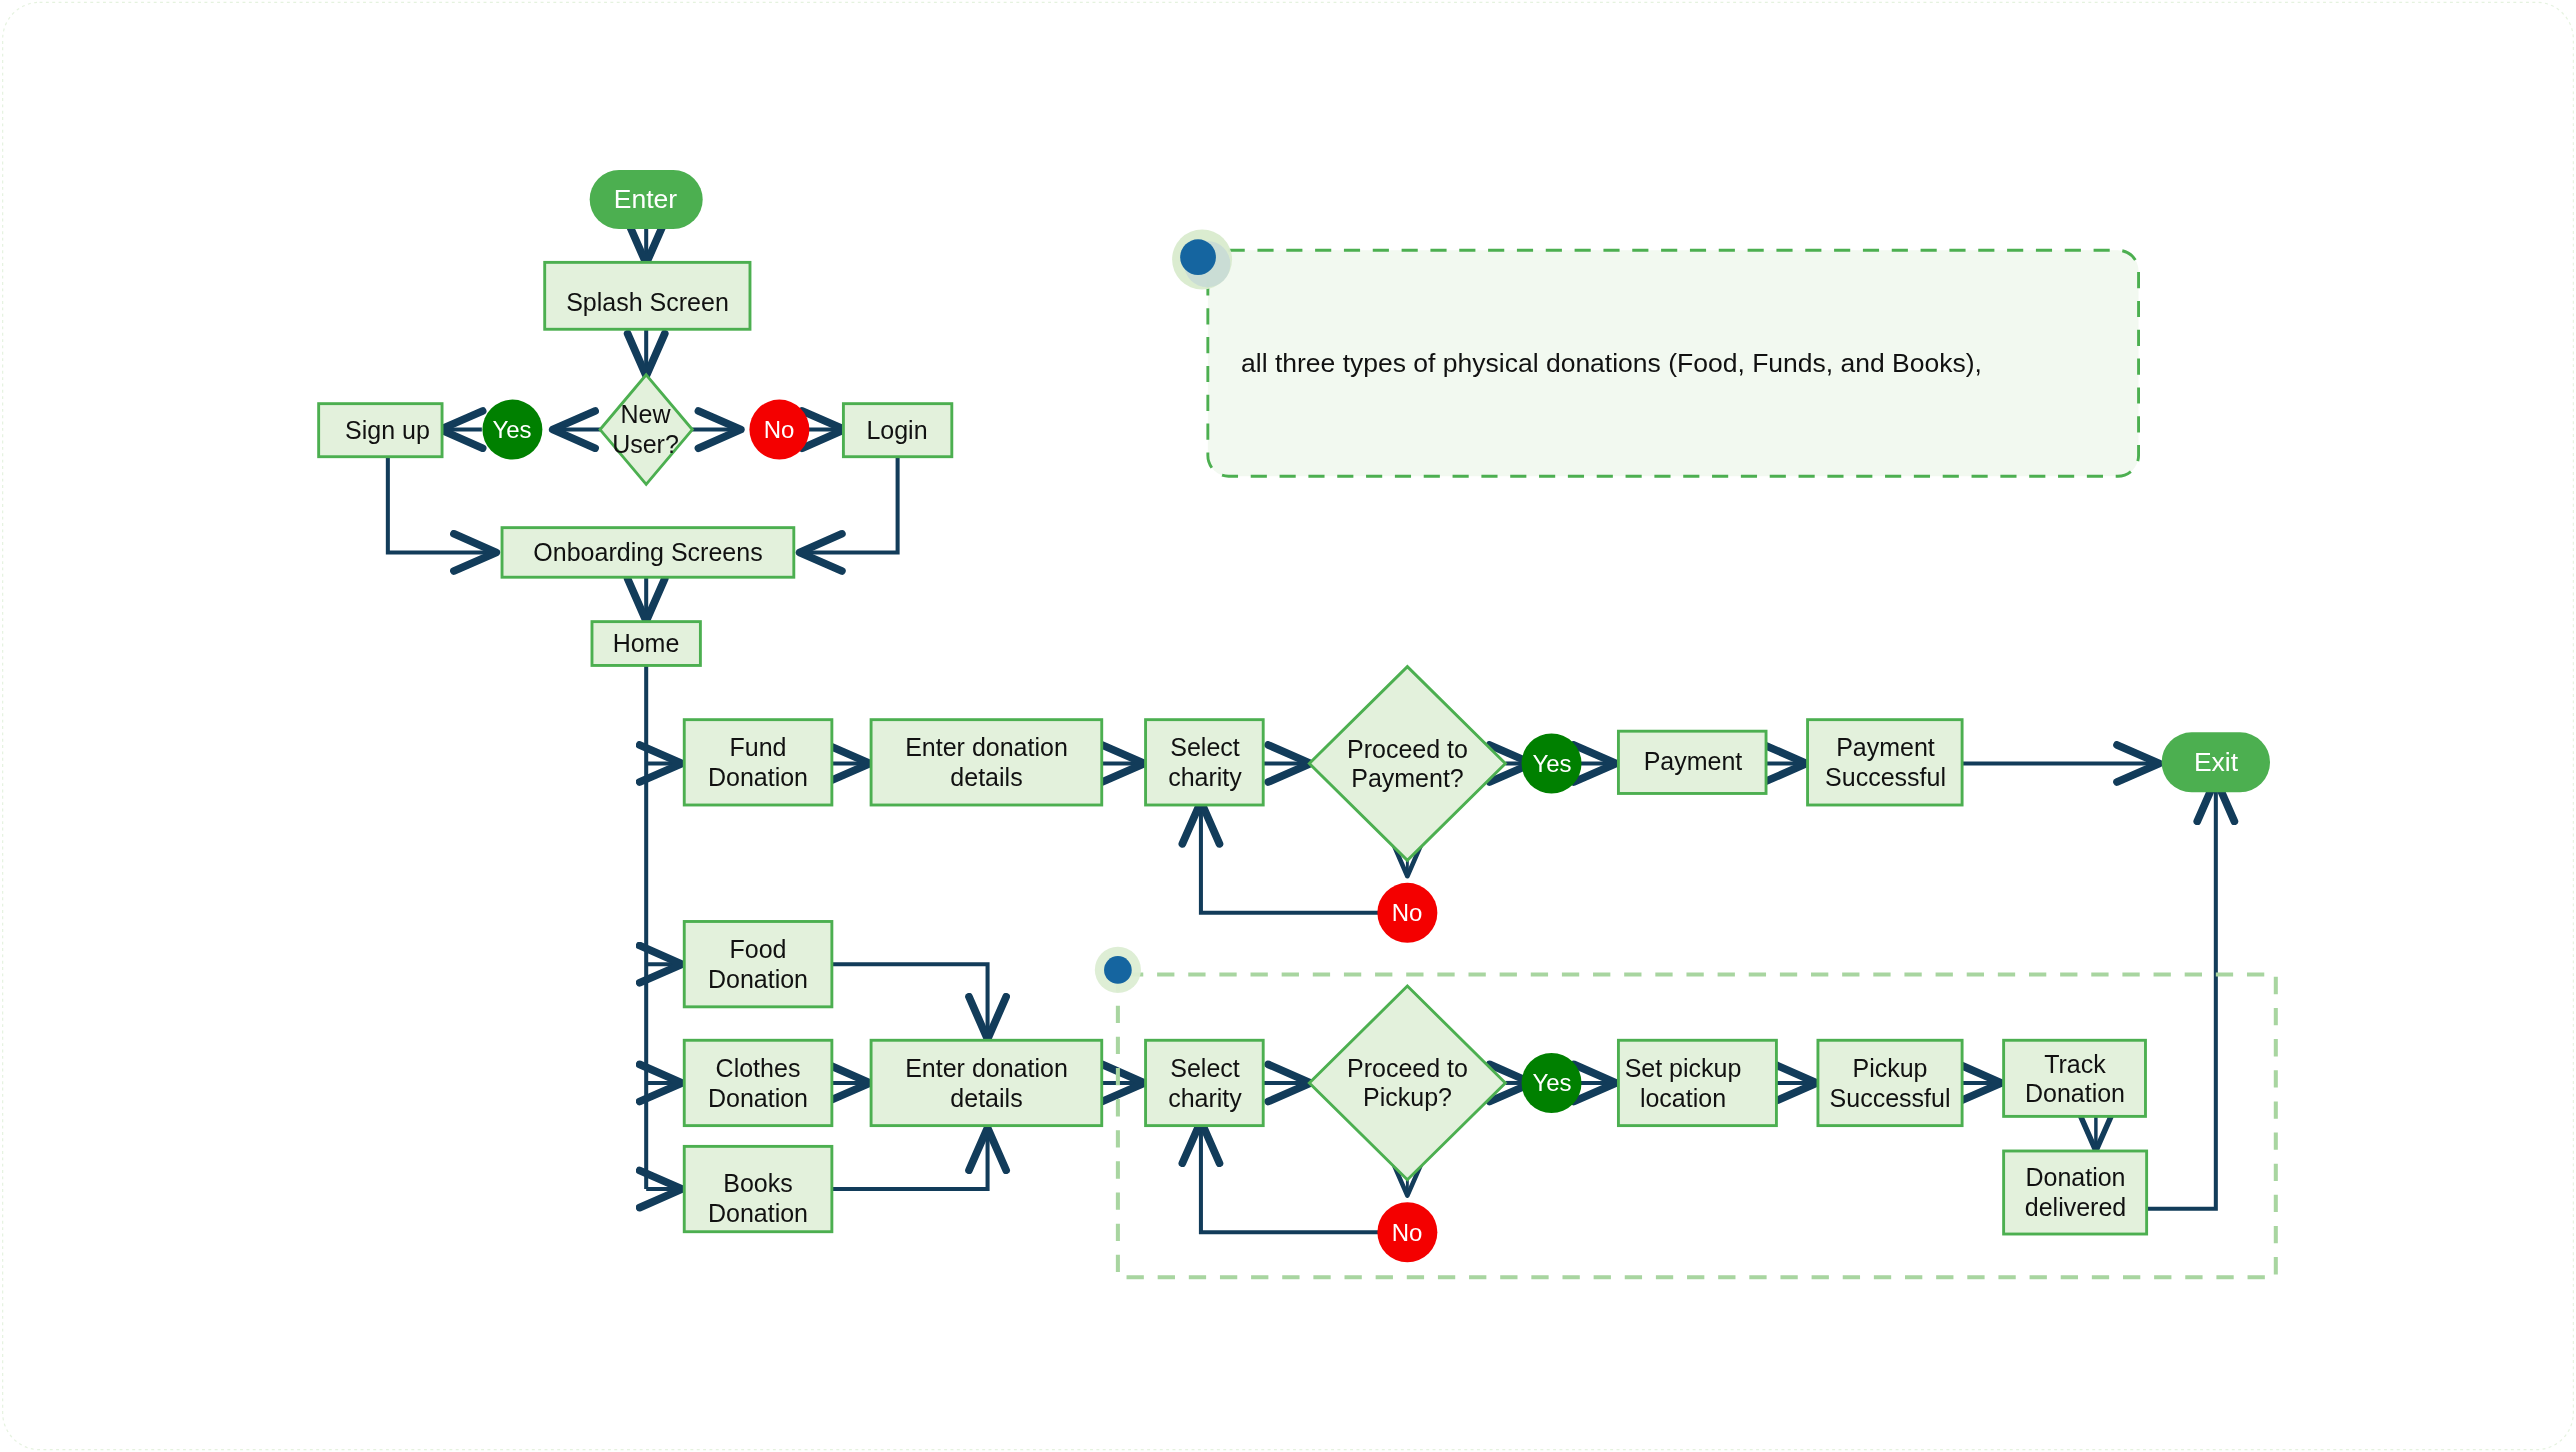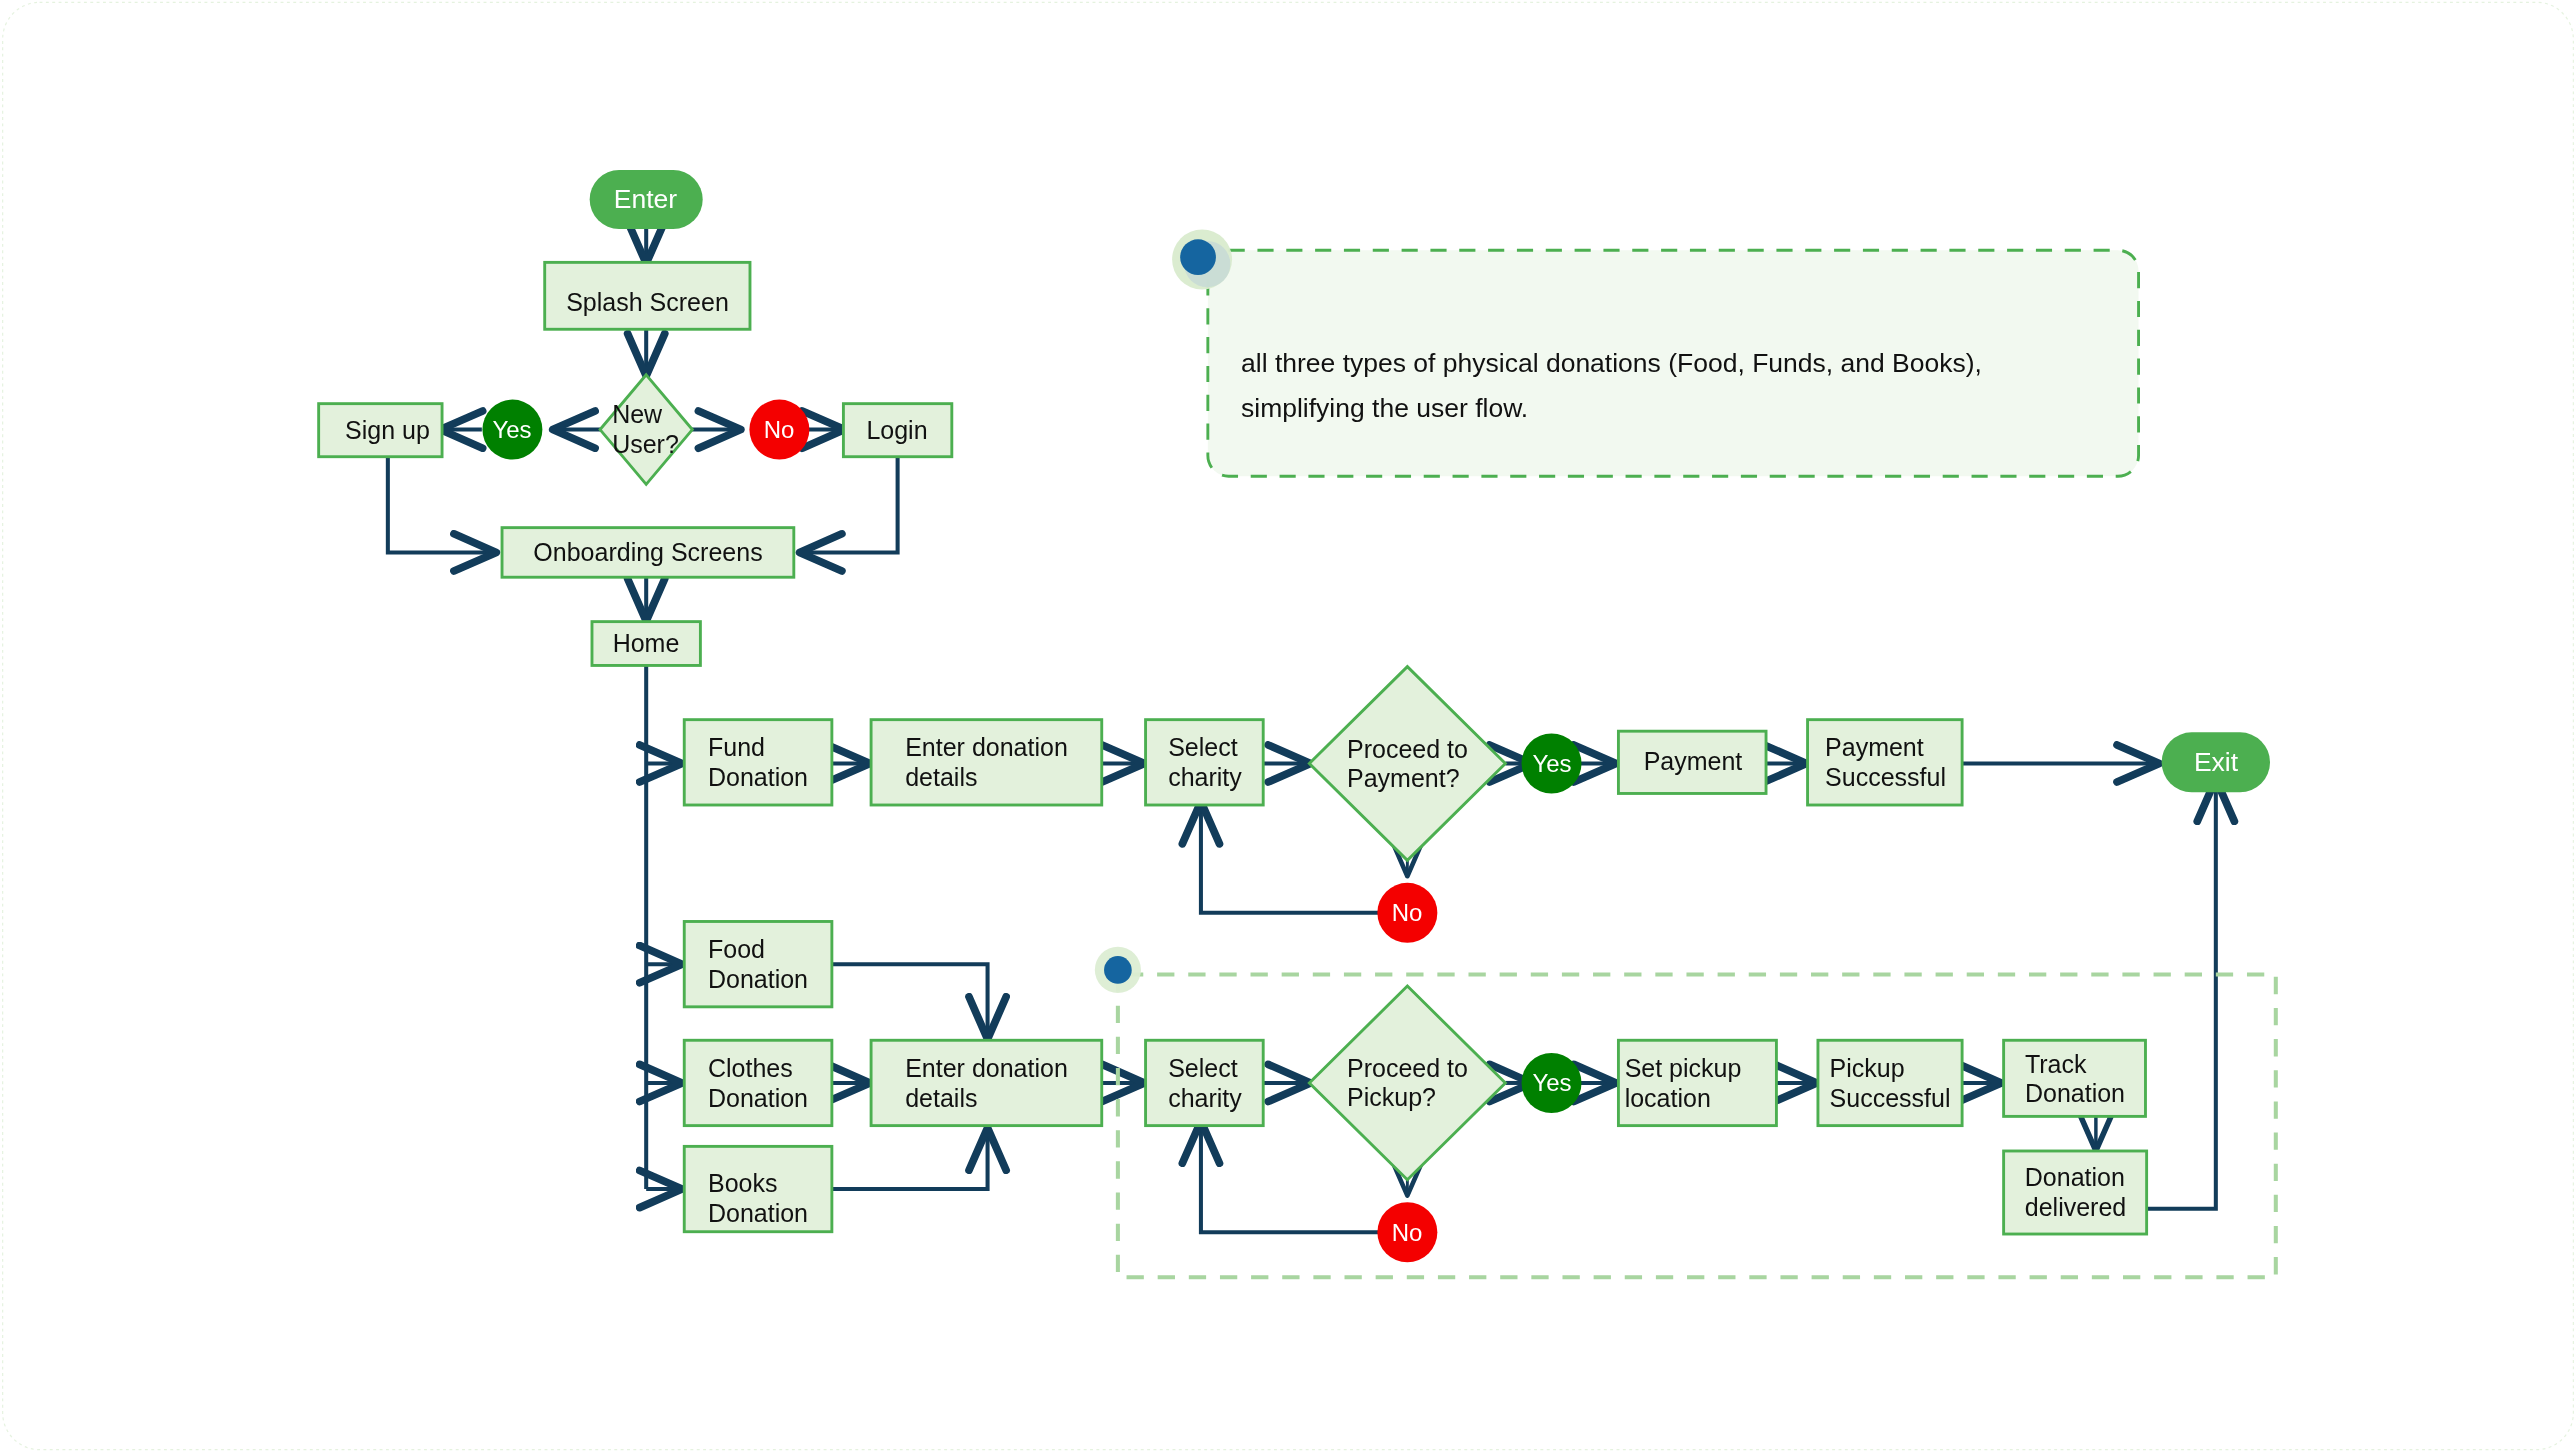--- a/index.html
+++ b/index.html
@@ -7,21 +7,21 @@
     font-family:"Liberation Sans", sans-serif;
     width:2576px;height:1452px;overflow:hidden;
   }
   #canvas{position:relative;width:2576px;height:1452px;background:#ffffff;}
   svg#diagram{position:absolute;inset:0;width:2576px;height:1452px;}
 
   
   .nodelabel{
     position:absolute;
     display:flex;align-items:center;justify-content:center;
-    text-align:left;
+    text-align:center;
     font-family:"Liberation Sans", sans-serif;
     color:#111111;
     line-height:1.18;
     pointer-events:none;
     white-space:pre-line;
   }
   .proc-label{font-size:25px;}
   .dec-label{font-size:25px;}
   .term-label{font-size:26.5px;color:#ffffff;}
   .yn-label{font-size:24px;color:#ffffff;}
@@ -260,16 +260,15 @@
   <div class="nodelabel proc-label" style="left:1818px;top:1041px;width:144px;height:85px;">Pickup
 Successful</div>
 
   <div class="nodelabel proc-label" style="left:2004px;top:1041px;width:142px;height:76px;">Track
 Donation</div>
 
   <div class="nodelabel proc-label" style="left:2004px;top:1151px;width:143px;height:83px;">Donation
 delivered</div>
 
   <div class="note-label" style="left:1241px;top:342px;width:871px;">all three types of physical donations (Food, Funds, and Books),</div>
-  <div class="note-label" style="left:1241px;top:387px;width:871px;">simplifying the user flow.</div>
 
 </div>
 
 
 </body></html>

